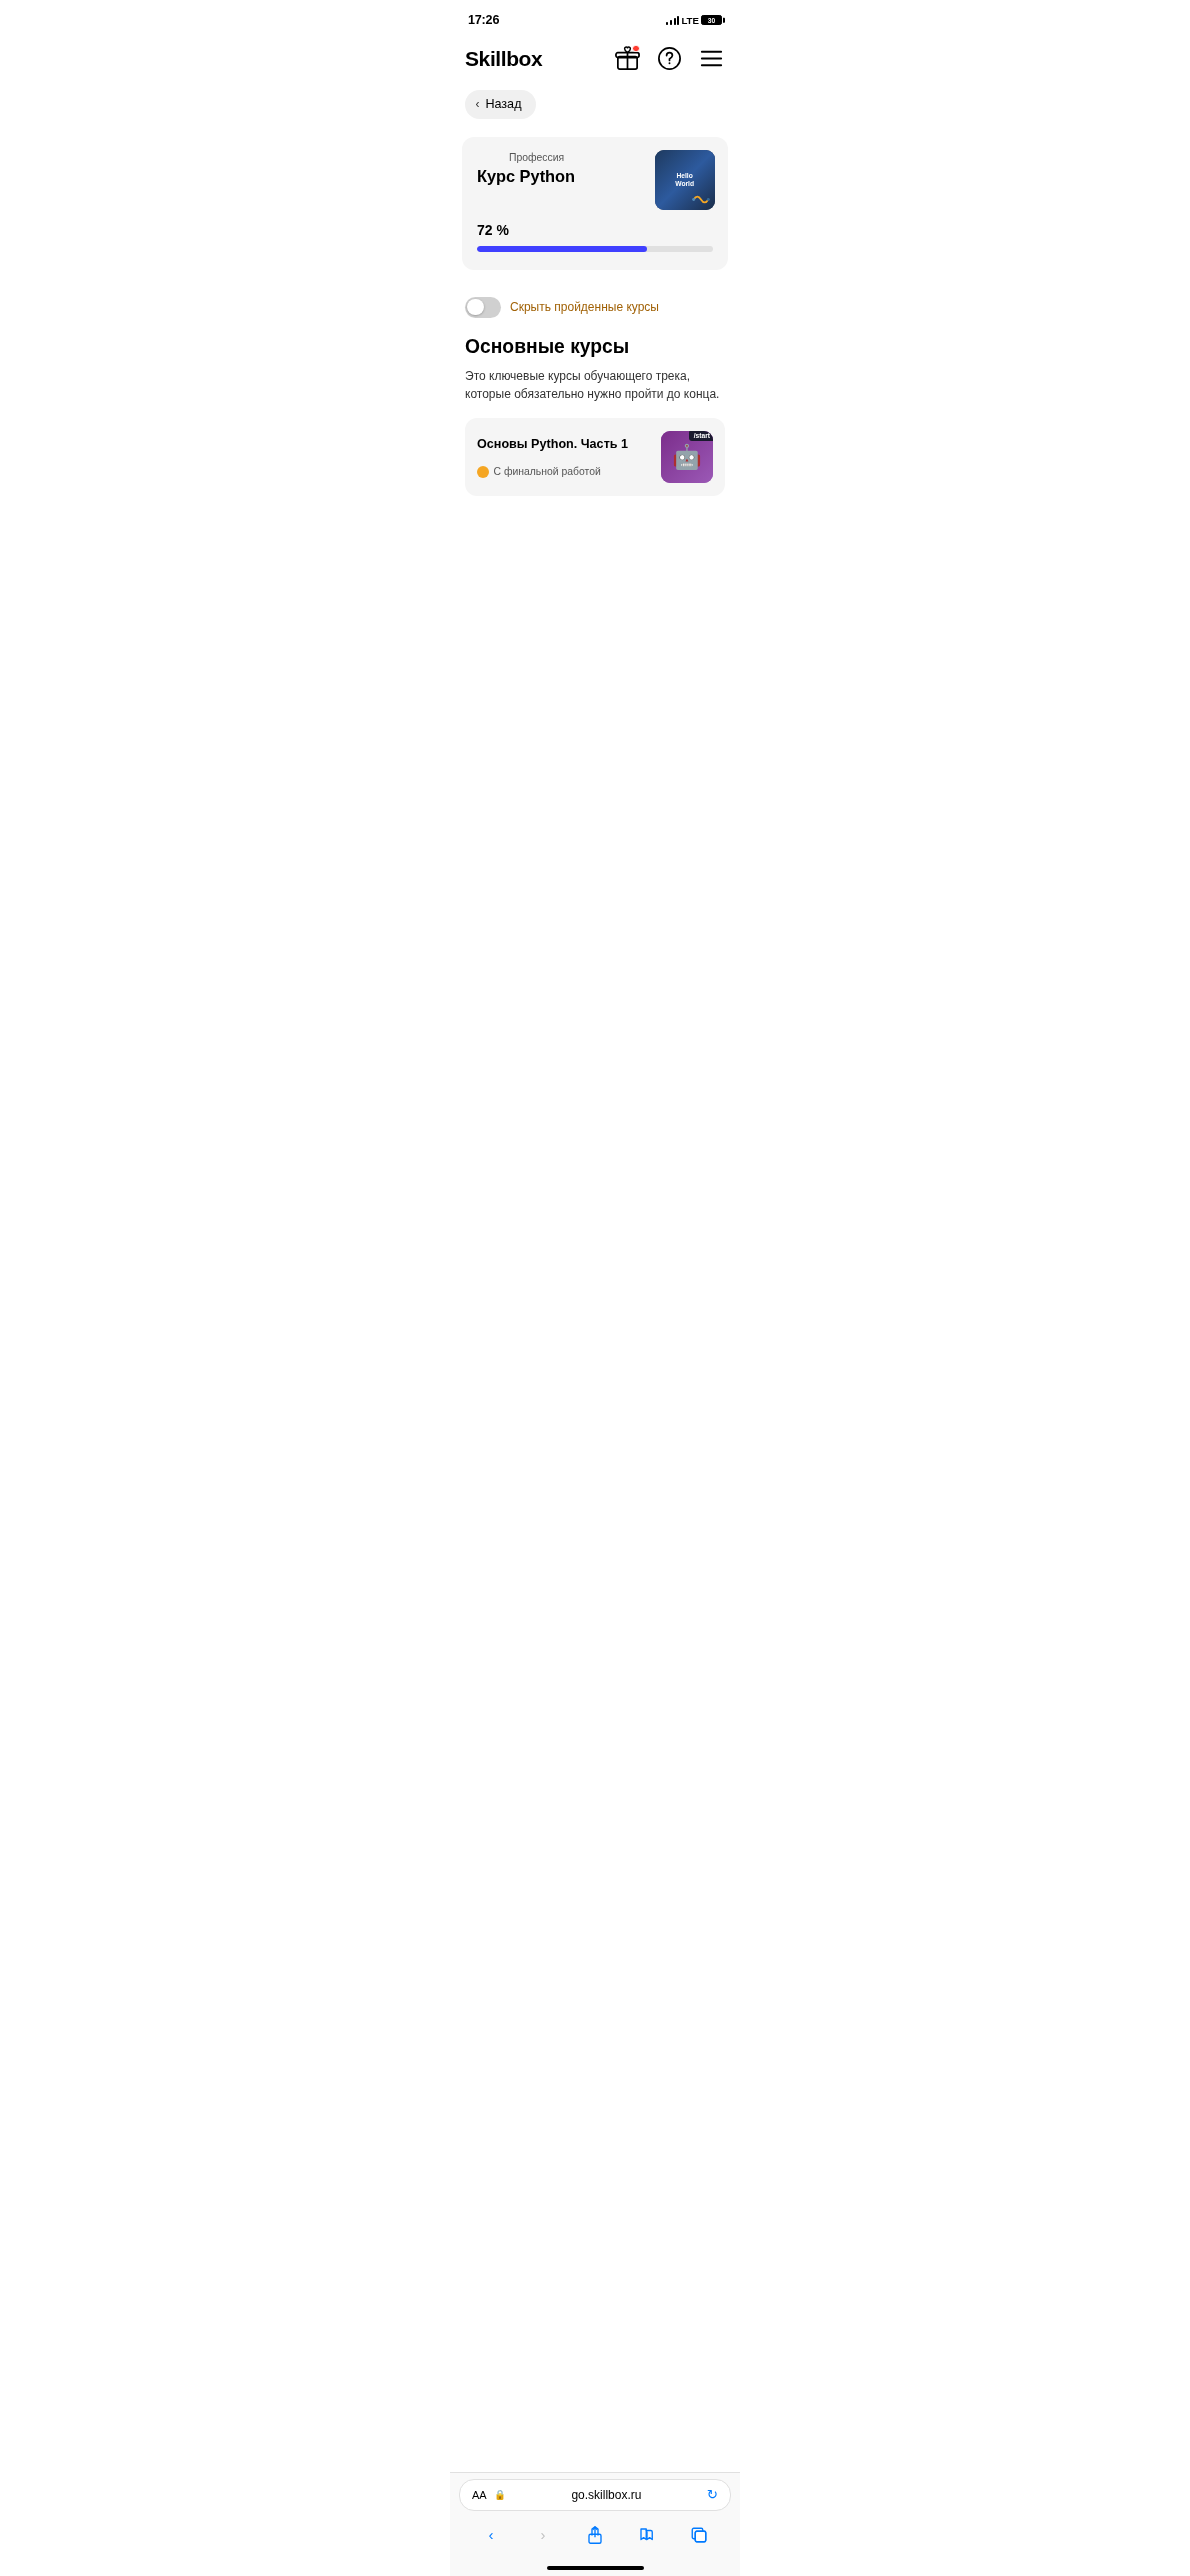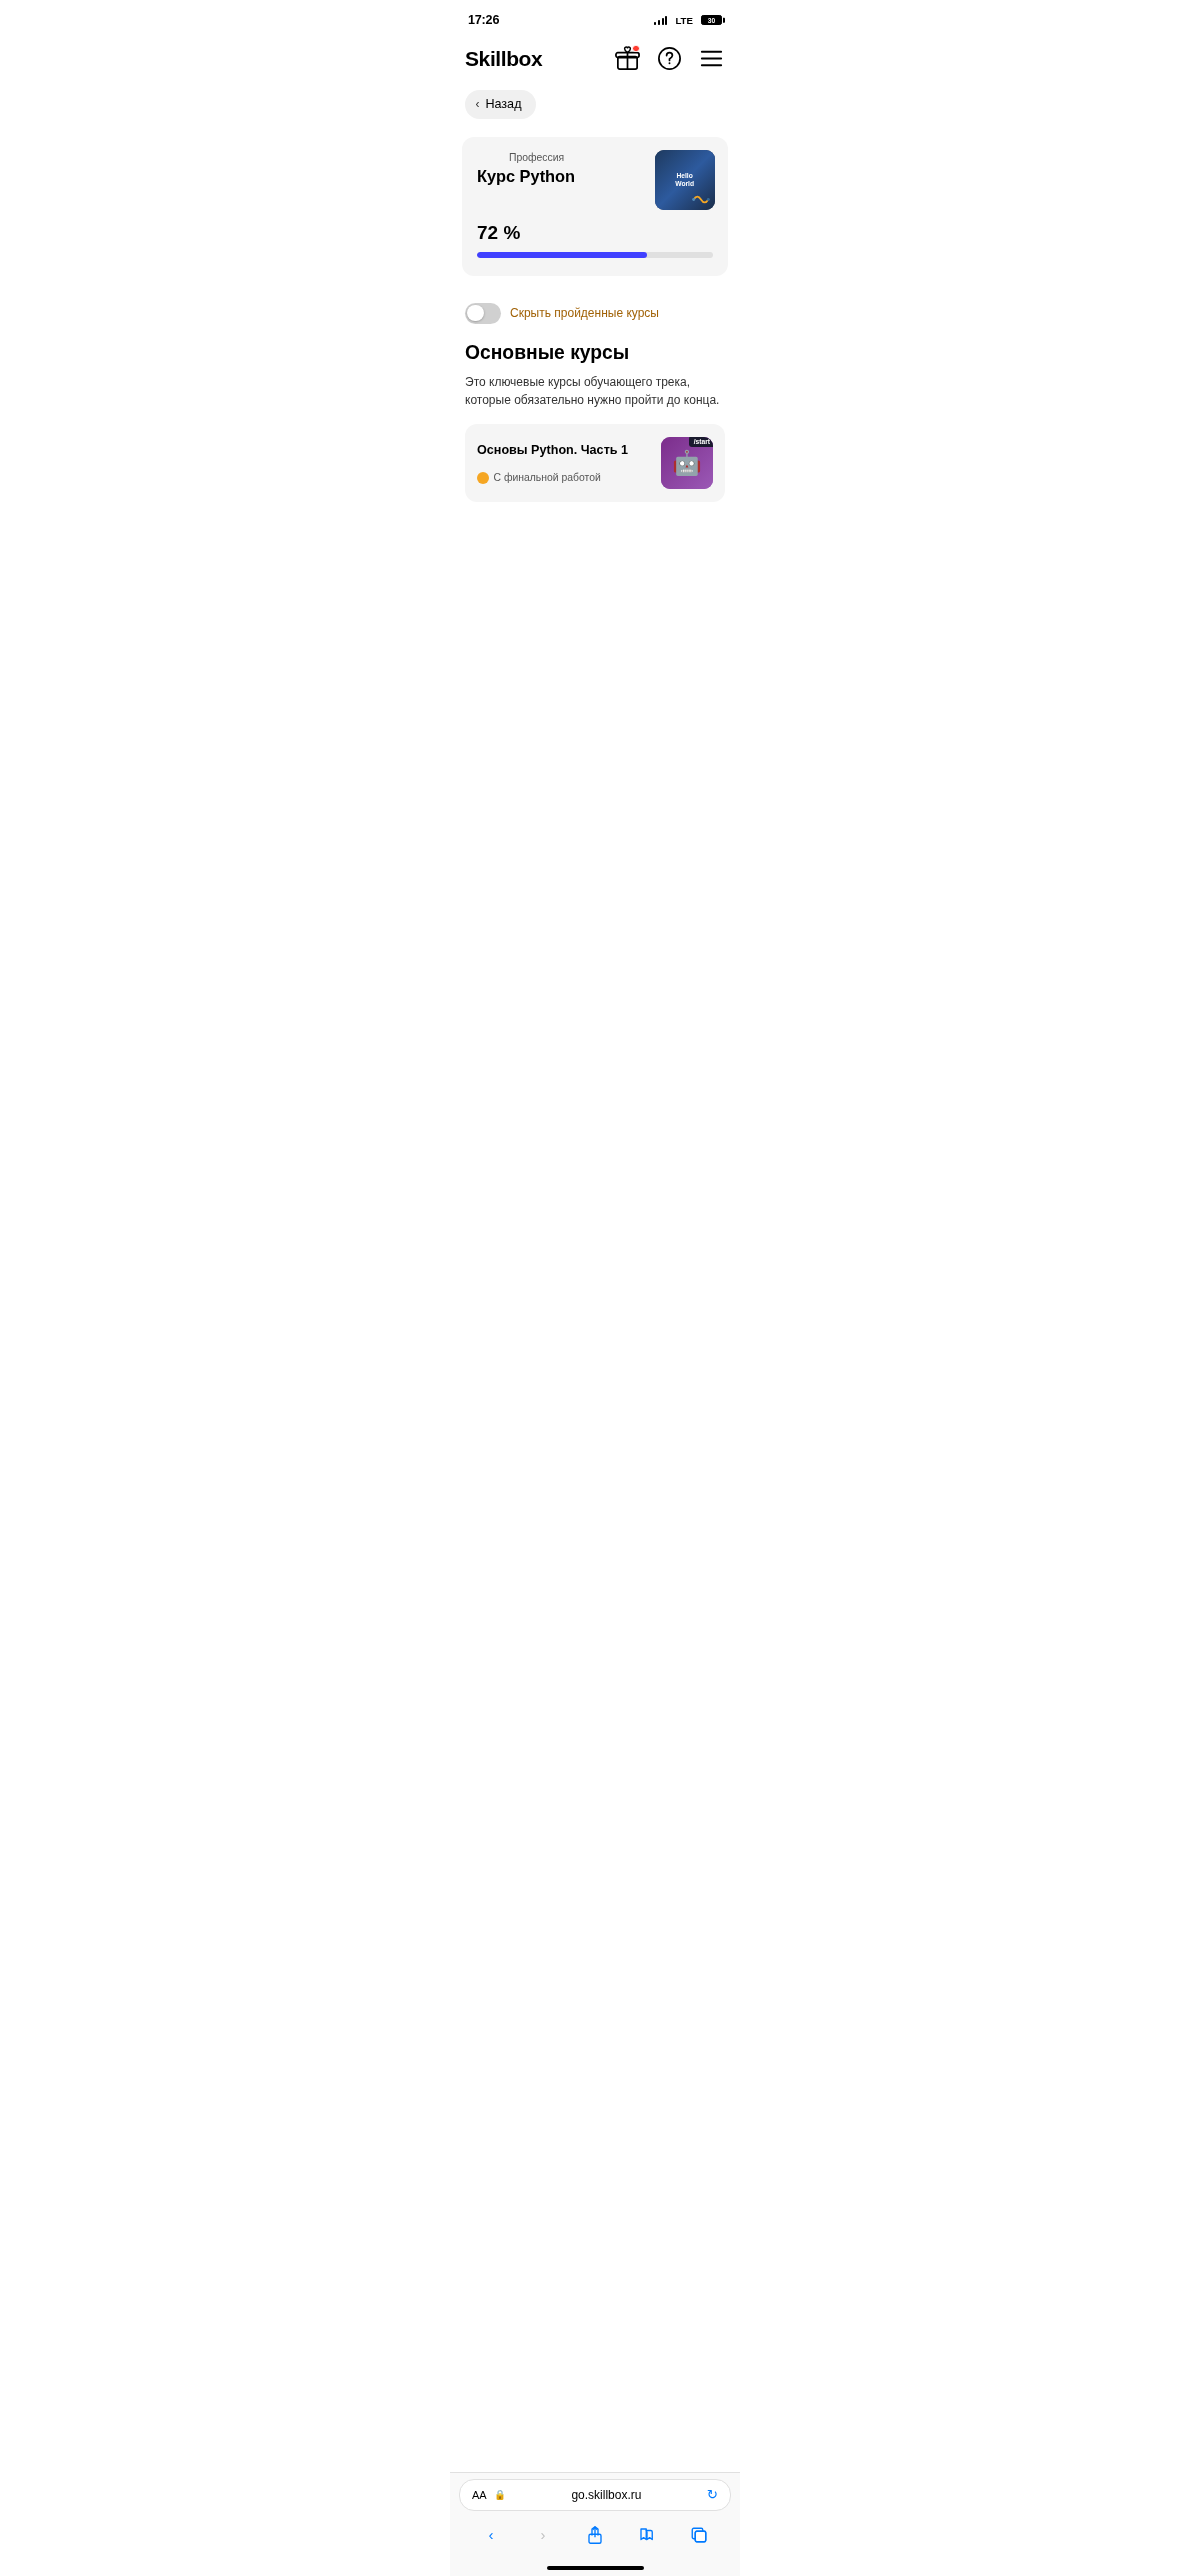--- a/index.html
+++ b/index.html
@@ -27,21 +27,21 @@
     .status-time {
       font-size: 12.6px;
       font-weight: 600;
       color: #000;
       letter-spacing: -0.2px;
     }
 
     .status-icons {
       display: flex;
       align-items: center;
-      gap: 8px;
+      gap: 2px;
     }
 
     .signal-bars {
       display: flex;
       align-items: flex-end;
       gap: 1.5px;
       height: 10.4px;
     }
 
     .signal-bar {
@@ -224,21 +224,21 @@
 
     .python-logo-snake {
       position: absolute;
       bottom: 3px;
       right: 3px;
       width: 22px;
       height: 15px;
     }
 
     .progress-percent {
-      font-size: 19px;
+      font-size: 14px;
       font-weight: 700;
       color: #000;
       margin-top: 36px;
       margin-bottom: 7.4px;
     }
 
     .progress-bar-track {
       width: 100%;
       height: 6px;
       background: #e0e0e0;

